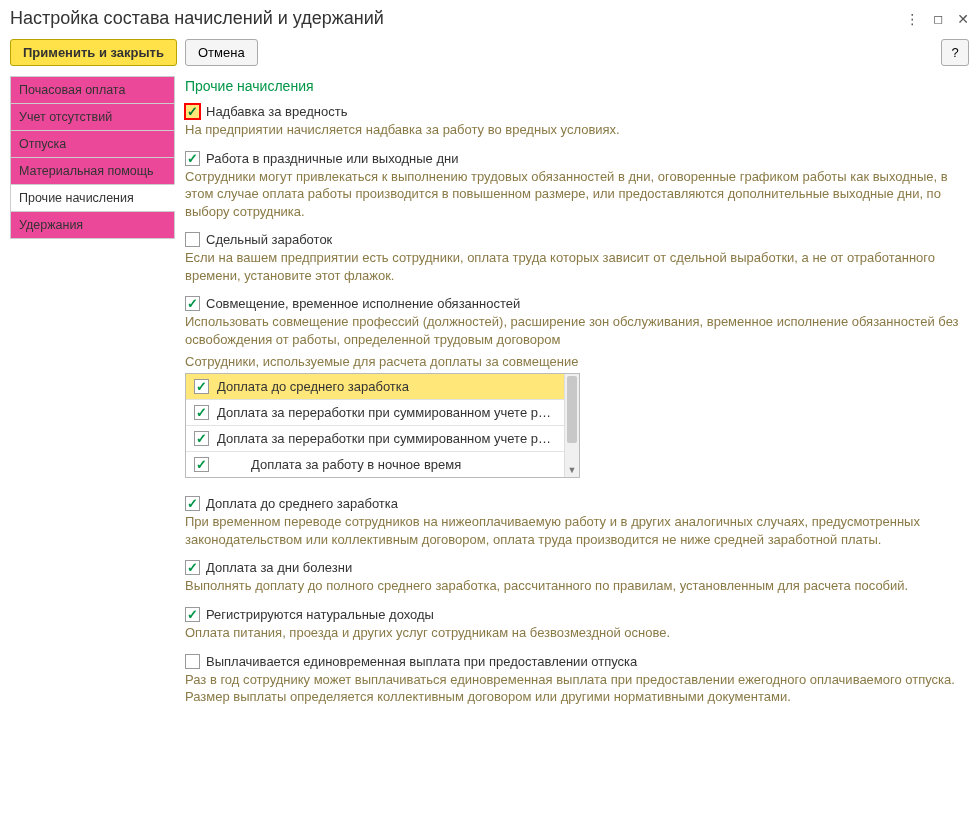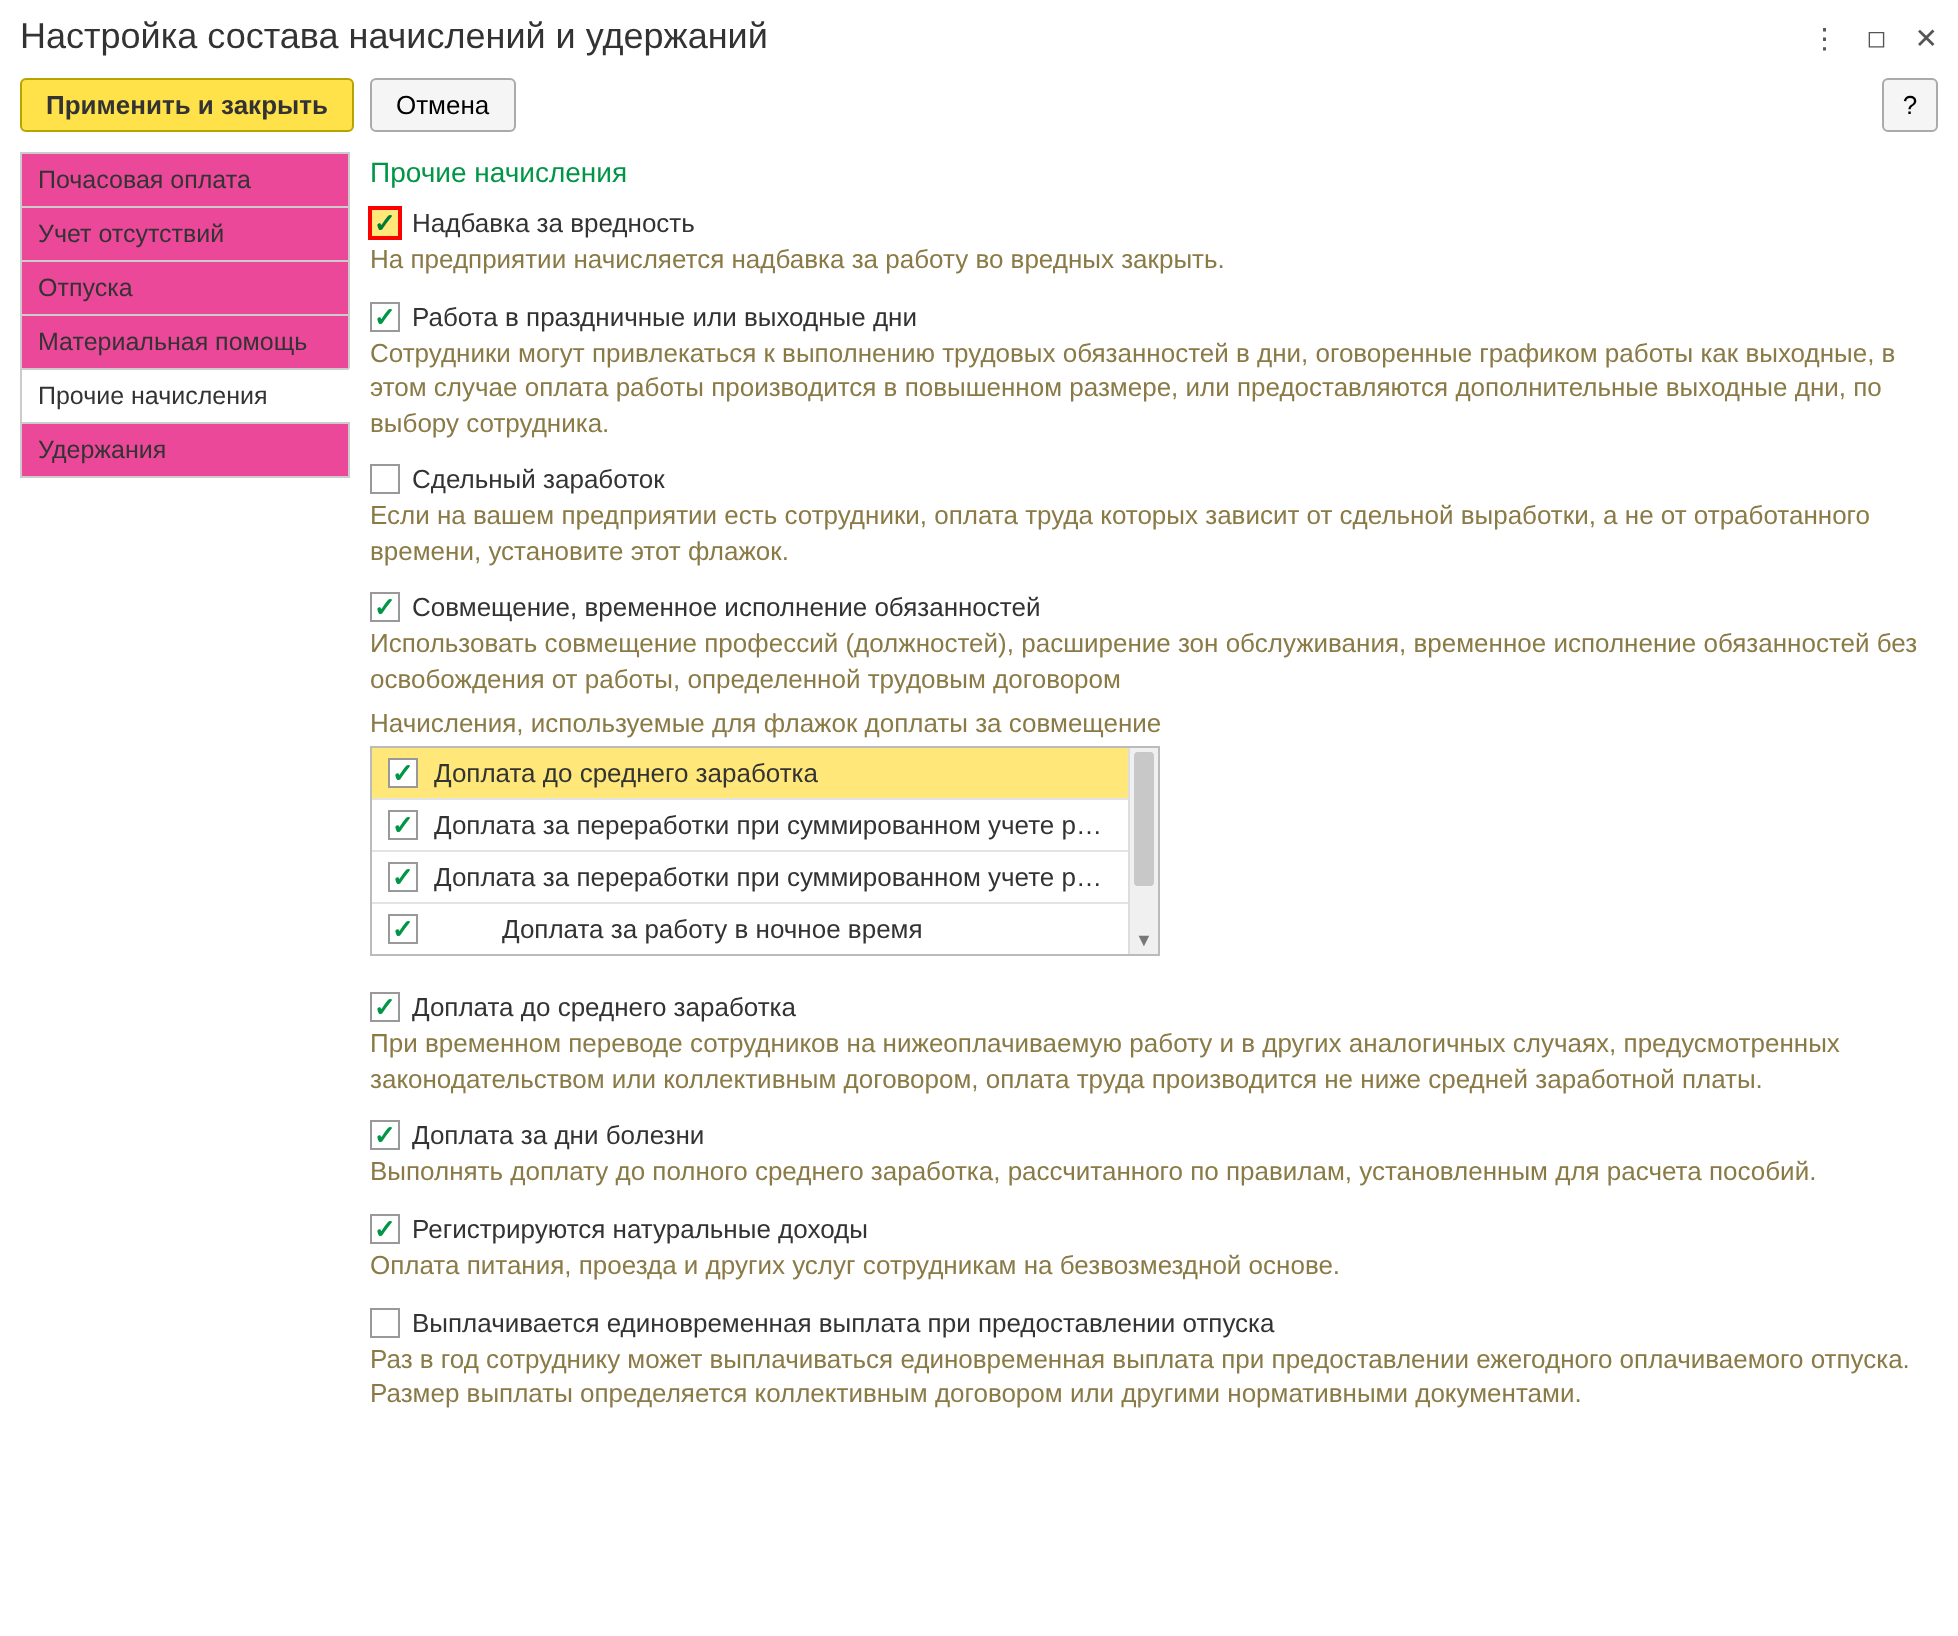--- a/index.html
+++ b/index.html
@@ -219,40 +219,40 @@
       <div class="sidebar-item"><span>Удержания</span></div>
     </div>
 
     <div class="main">
       <div class="section-title">Прочие начисления</div>
 
       <div class="field-row">
         <span class="cb checked hazard-box"></span>
         <span class="field-label">Надбавка за вредность</span>
       </div>
-      <div class="desc">На предприятии начисляется надбавка за работу во вредных закрыть.</div>
+      <div class="desc">На предприятии начисляется надбавка за работу во вредных условиях.</div>
 
       <div class="field-row">
         <span class="cb checked"></span>
         <span class="field-label">Работа в праздничные или выходные дни</span>
       </div>
       <div class="desc">Сотрудники могут привлекаться к выполнению трудовых обязанностей в дни, оговоренные графиком работы как выходные, в этом случае оплата работы производится в повышенном размере, или предоставляются дополнительные выходные дни, по выбору сотрудника.</div>
 
       <div class="field-row">
         <span class="cb"></span>
         <span class="field-label">Сдельный заработок</span>
       </div>
       <div class="desc">Если на вашем предприятии есть сотрудники, оплата труда которых зависит от сдельной выработки, а не от отработанного времени, установите этот флажок.</div>
 
       <div class="field-row">
         <span class="cb checked"></span>
         <span class="field-label">Совмещение, временное исполнение обязанностей</span>
       </div>
       <div class="desc" style="margin-bottom:6px;">Использовать совмещение профессий (должностей), расширение зон обслуживания, временное исполнение обязанностей без освобождения от работы, определенной трудовым договором</div>
-      <div class="sub-caption">Начисления, используемые для флажок доплаты за совмещение</div>
+      <div class="sub-caption">Сотрудники, используемые для расчета доплаты за совмещение</div>
 
       <div class="list-box">
         <div class="list-rows">
           <div class="list-row sel">
             <span class="cb checked"></span>
             <span class="list-text">Доплата до среднего заработка</span>
           </div>
           <div class="list-row">
             <span class="cb checked"></span>
             <span class="list-text">Доплата за переработки при суммированном учете ра...</span>

